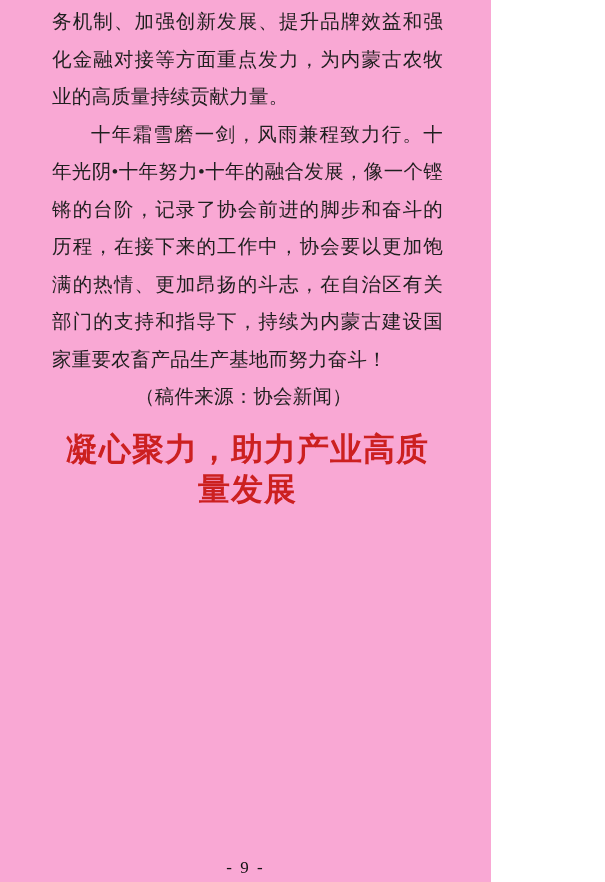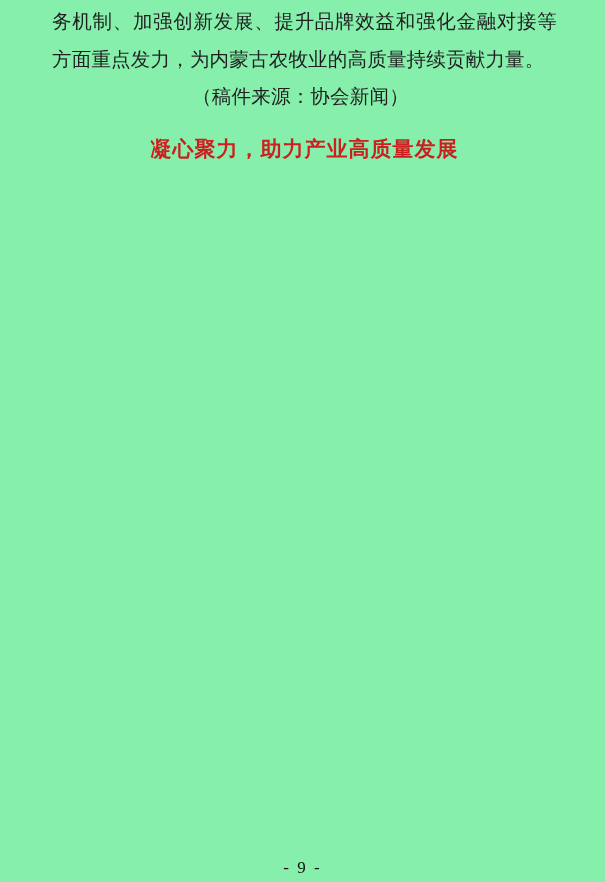--- a/index.html
+++ b/index.html
@@ -2,23 +2,23 @@
 <html><head>
 <meta charset="utf-8">
 <style>
   html, body {
     margin: 0;
     padding: 0;
     background: #ffffff;
   }
   .page {
     position: relative;
-    width: 605px;
+    width: 491px;
     height: 882px;
-    background: #86efac;
+    background: #f9a8d4;
     overflow: hidden;
     box-sizing: border-box;
     font-family: "Liberation Serif", "DejaVu Serif", serif;
     color: #1f1f1f;
   }
   .content {
     padding: 3px 48px 0 52px;
   }
   .para {
     margin: 0;
@@ -31,21 +31,21 @@
     text-indent: 2em;
   }
   .source {
     text-align: center;
     text-indent: 0;
     padding-right: 8px;
   }
   .heading {
     margin: 13px 0 5px 0;
     text-align: center;
-    font-size: 21px;
+    font-size: 32px;
     line-height: 40px;
     font-weight: bold;
     letter-spacing: 1px;
   }
   .footer {
     position: absolute;
     left: 0;
     right: 0;
     bottom: 4px;
     text-align: center;
@@ -54,17 +54,18 @@
     color: #111111;
     letter-spacing: 2px;
   }
 </style>
 </head>
 <body>
 
 <div class="page" style="color: rgb(31, 31, 31);">
   <div class="content">
     <p class="para">务机制、加强创新发展、提升品牌效益和强化金融对接等方面重点发力，为内蒙古农牧业的高质量持续贡献力量。</p>
+    <p class="para indent">十年霜雪磨一剑，风雨兼程致力行。十年光阴•十年努力•十年的融合发展，像一个铿锵的台阶，记录了协会前进的脚步和奋斗的历程，在接下来的工作中，协会要以更加饱满的热情、更加昂扬的斗志，在自治区有关部门的支持和指导下，持续为内蒙古建设国家重要农畜产品生产基地而努力奋斗！</p>
     <p class="para source">（稿件来源：协会新闻）</p>
     <h1 class="heading" style="color: rgb(204, 32, 32);">凝心聚力，助力产业高质量发展</h1>
   </div>
   <div class="footer">- 9 -</div>
 </div>
 
 </body></html>

